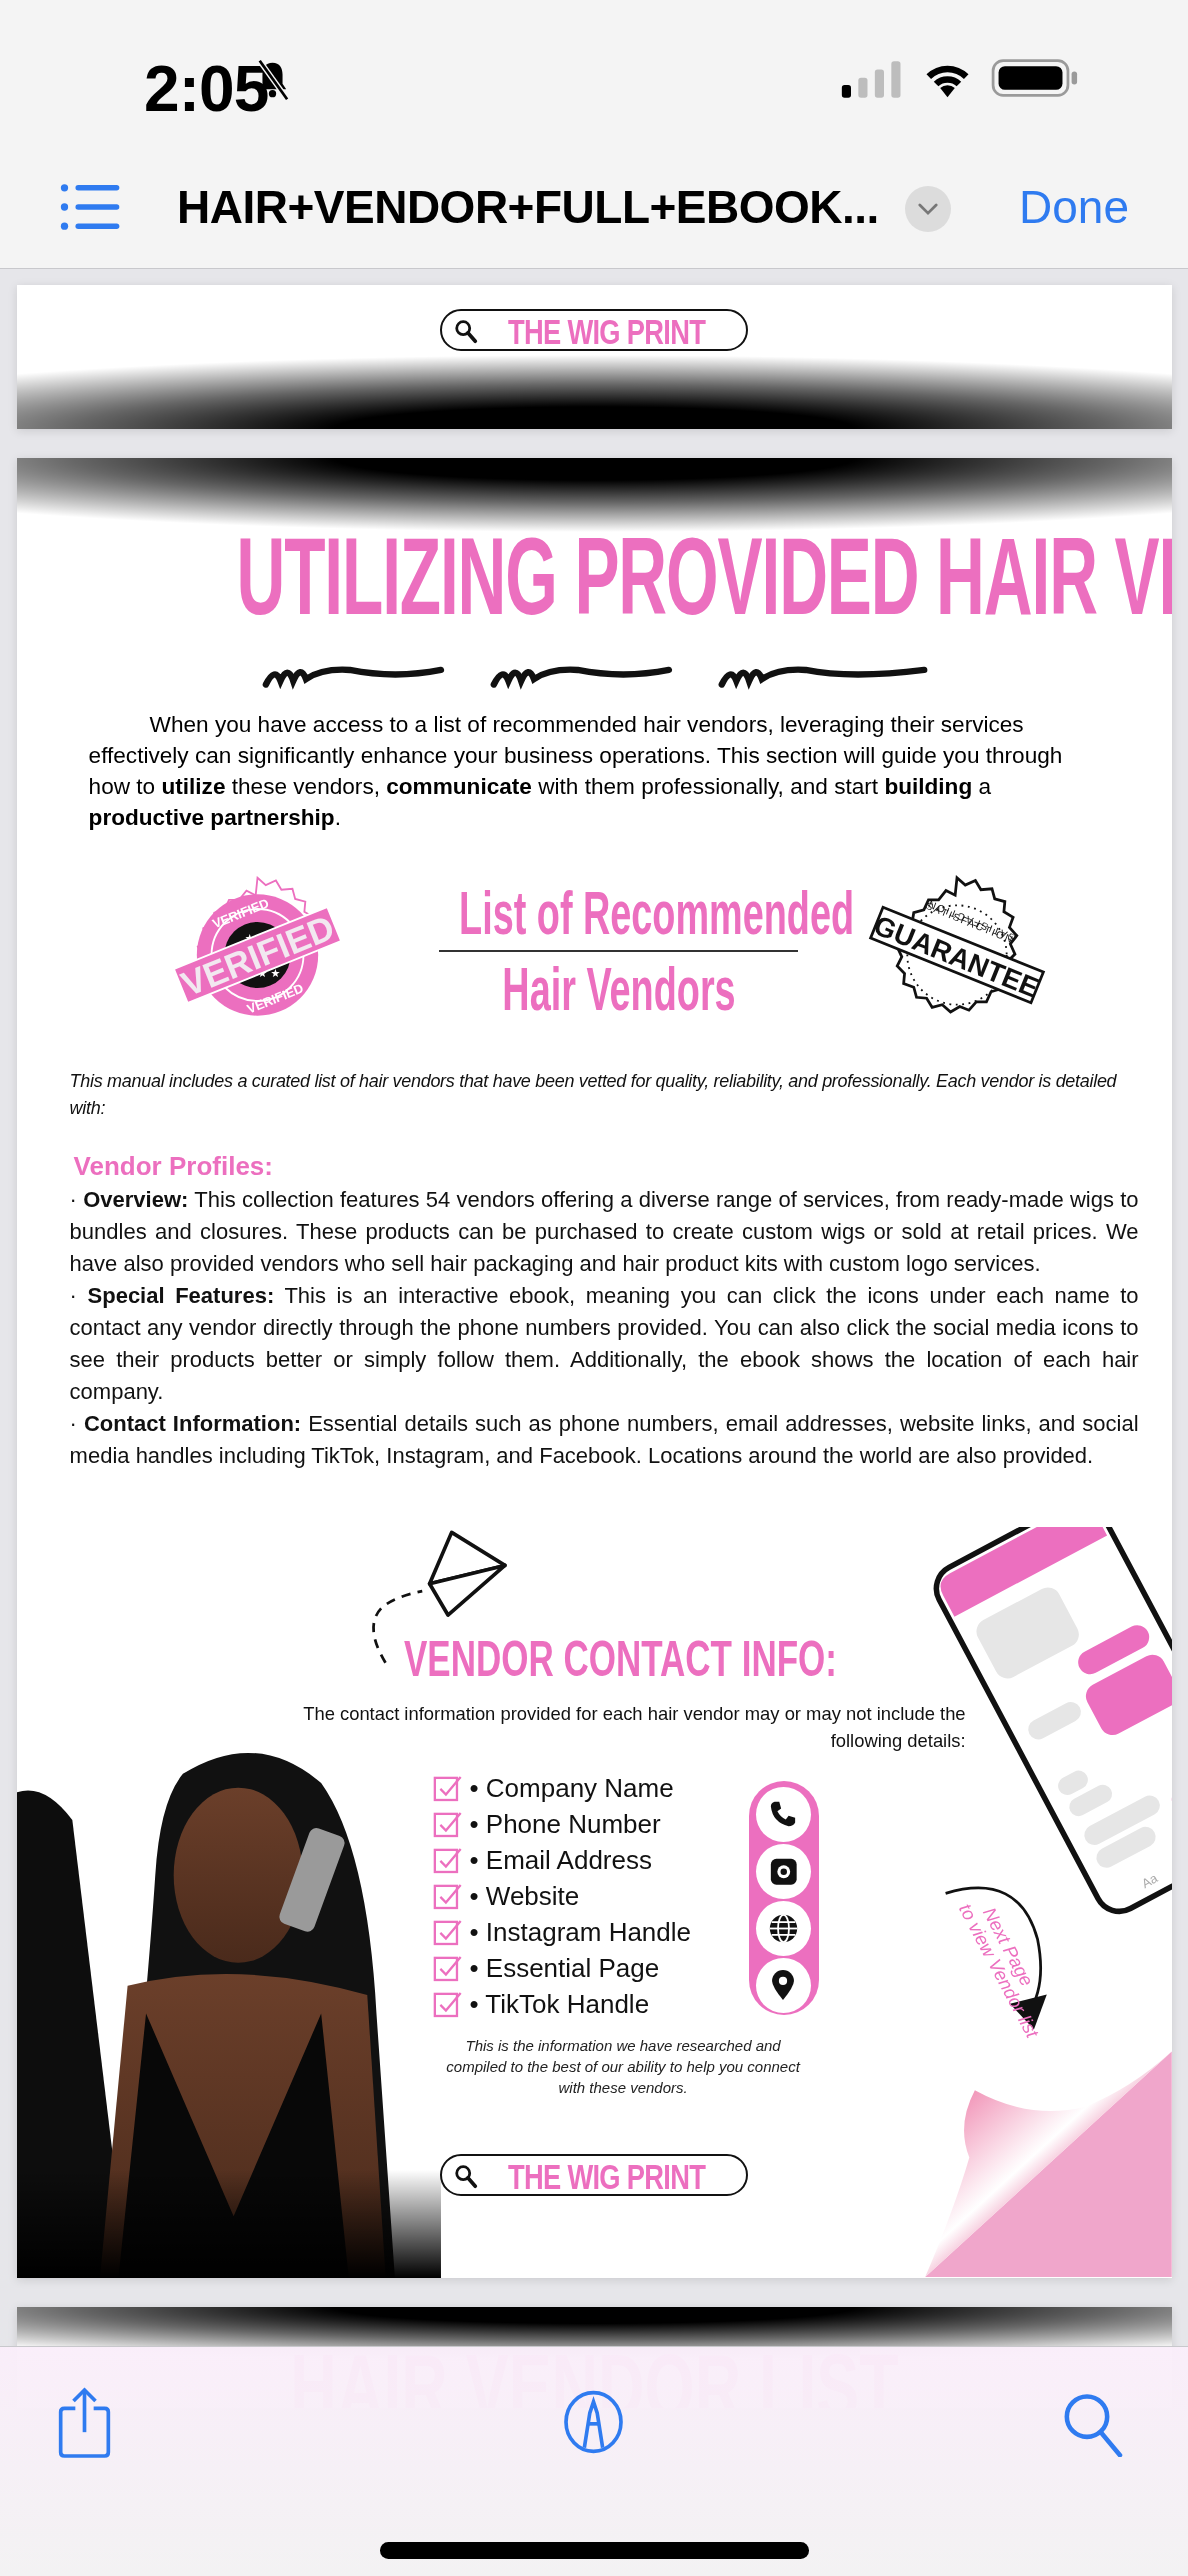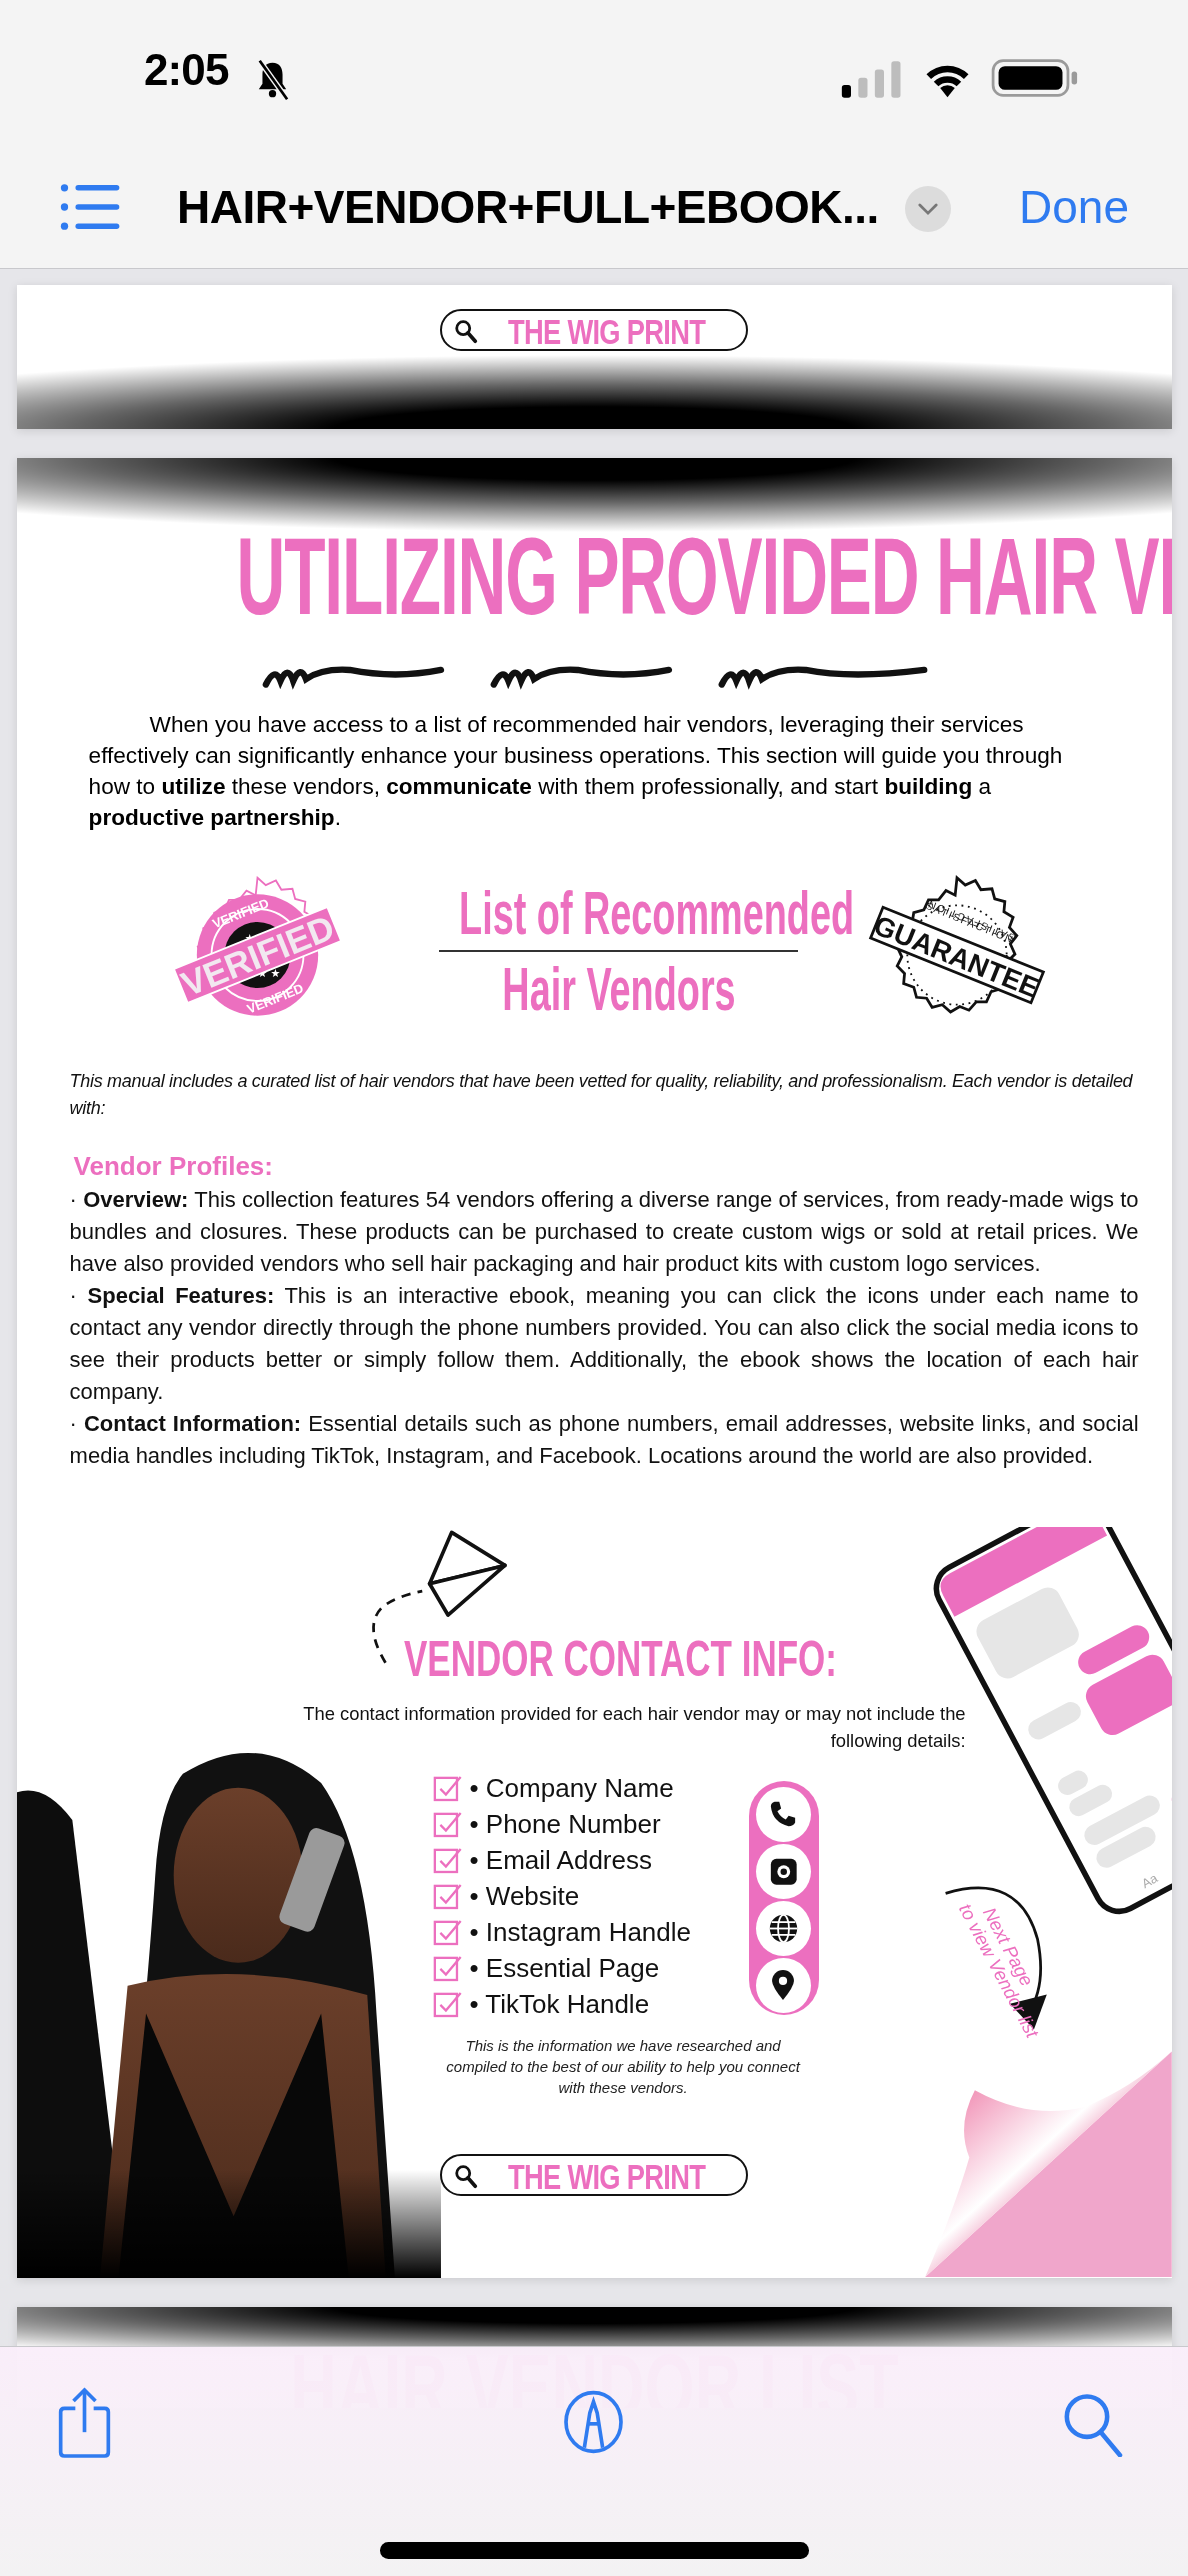--- a/index.html
+++ b/index.html
@@ -1,21 +1,21 @@
 <!DOCTYPE html>
 <html style="font-size:14.7px"><head>
 <meta charset="utf-8">
 <style>
   * { box-sizing: border-box; margin: 0; padding: 0; }
   html, body { width: 1188px; height: 2576px; overflow: hidden; }
   body { background: #e6e6ea; font-family: "Liberation Sans", sans-serif; position: relative; }
 
   
   .status-bar { position: absolute; top: 0; left: 0; width: 1188px; height: 147px; background: #f4f4f4; }
-  .status-time { position: absolute; left: 144px; top: 45px; font-size: 44px; font-weight: bold; color: #000; letter-spacing: -0.9px; font-family: "Liberation Sans", sans-serif; }
+  .status-time { position: absolute; left: 144px; top: 52px; font-size: 64px; font-weight: bold; color: #000; letter-spacing: -0.9px; font-family: "Liberation Sans", sans-serif; }
   .bell-icon { position: absolute; left: 254px; top: 59px; width: 37px; height: 42px; }
   .signal-icon { position: absolute; left: 840px; top: 59px; width: 66px; height: 41px; }
   .wifi-icon { position: absolute; left: 921px; top: 57px; width: 53px; height: 42px; }
   .battery-icon { position: absolute; left: 991px; top: 57px; width: 90px; height: 42px; }
 
   
   .nav-bar { position: absolute; top: 147px; left: 0; width: 1188px; height: 122px; background: #f4f4f4; border-bottom: 1.8px solid #c8c8cc; }
   .toc-icon { position: absolute; left: 59px; top: 35px; width: 64px; height: 50px; cursor: pointer; }
   .doc-title { position: absolute; left: 177px; top: 33px; font-size: 46px; font-weight: bold; color: #000; letter-spacing: -0.5px; white-space: nowrap; }
   .title-chevron { position: absolute; left: 905px; top: 39px; width: 46px; height: 46px; border-radius: 50%; background: #dcdcdc; display: flex; align-items: center; justify-content: center; cursor: pointer; }
@@ -186,21 +186,21 @@
       <circle r="54" fill="none" stroke="#111" stroke-width="2" stroke-dasharray="2 5"></circle>
       <text x="0" y="-34" text-anchor="middle" fill="#111" font-size="11" letter-spacing="2" transform="rotate(22)">SATISFACTION</text>
       <text x="0" y="44" text-anchor="middle" fill="#111" font-size="11" letter-spacing="2" transform="rotate(202)">SATISFACTION</text>
       <g transform="rotate(22)">
         <rect x="-94" y="-18" width="188" height="36" fill="#fff" stroke="#111" stroke-width="3"></rect>
         <text x="0" y="12" text-anchor="middle" fill="#111" font-size="30" font-weight="bold" font-family="Liberation Sans, sans-serif">GUARANTEE</text>
       </g>
     </g>
   </svg>
 
-  <div class="manual-note">This manual includes a curated list of hair vendors that have been vetted for quality, reliability, and professionalism. Each vendor is detailed with:</div>
+  <div class="manual-note">This manual includes a curated list of hair vendors that have been vetted for quality, reliability, and professionally. Each vendor is detailed with:</div>
 
   <div class="profiles-heading">Vendor Profiles:</div>
   <div class="profiles">
     <p>· <b>Overview:</b><span> This collection features 54 vendors offering a diverse range of services, from ready-made wigs to bundles and closures. These products can be purchased to create custom wigs or sold at retail prices. We have also provided vendors who sell hair packaging and hair product kits with custom logo services.</span></p>
     <p>· <b>Special Features:</b><span> This is an interactive ebook, meaning you can click the icons under each name to contact any vendor directly through the phone numbers provided. You can also click the social media icons to see their products better or simply follow them. Additionally, the ebook shows the location of each hair company.</span></p>
     <p>· <b>Contact Information:</b><span> Essential details such as phone numbers, email addresses, website links, and social media handles including TikTok, Instagram, and Facebook. Locations around the world are also provided.</span></p>
   </div>
 
   <svg class="plane-icon" viewBox="0 0 200 160">
     <path d="M20 150 Q-4 110 16 90 Q30 78 60 72" fill="none" stroke="#111" stroke-width="3" stroke-dasharray="10 8"></path>

